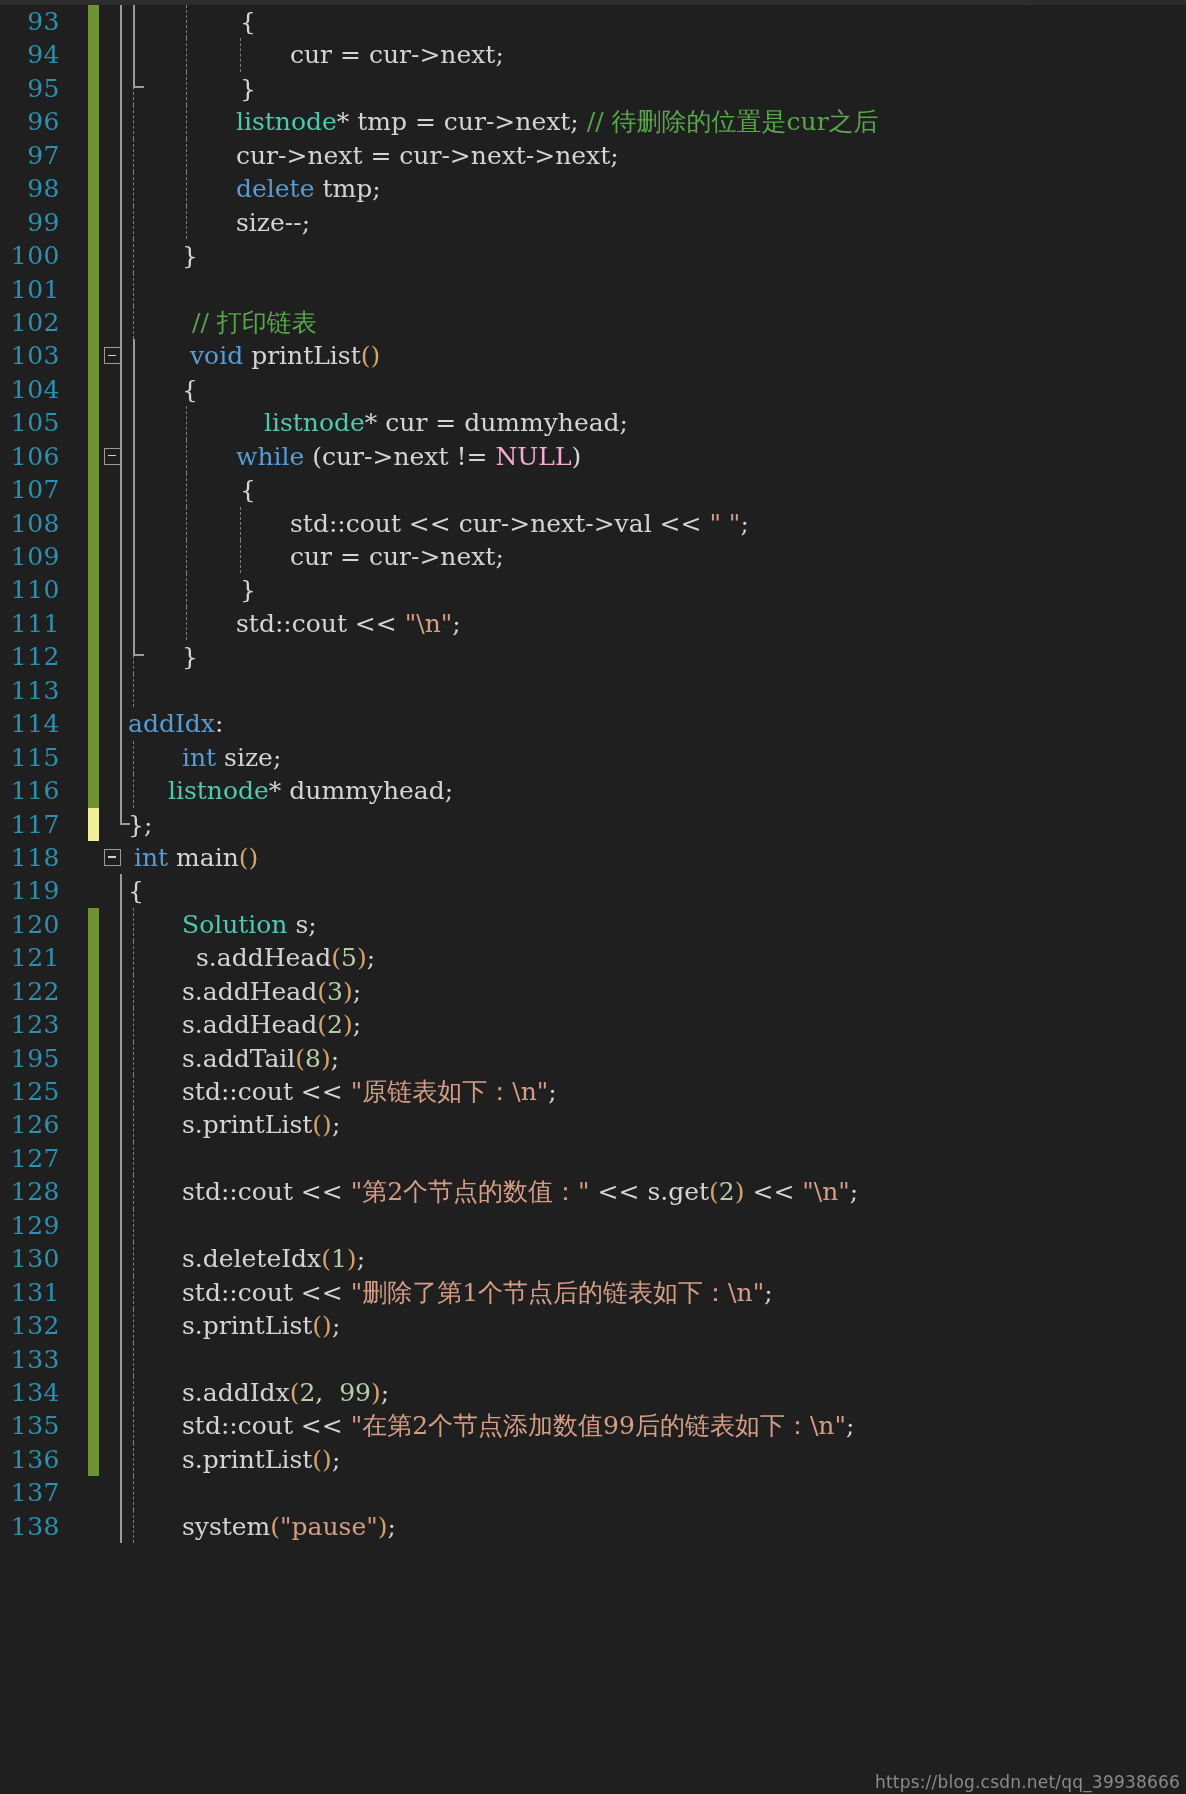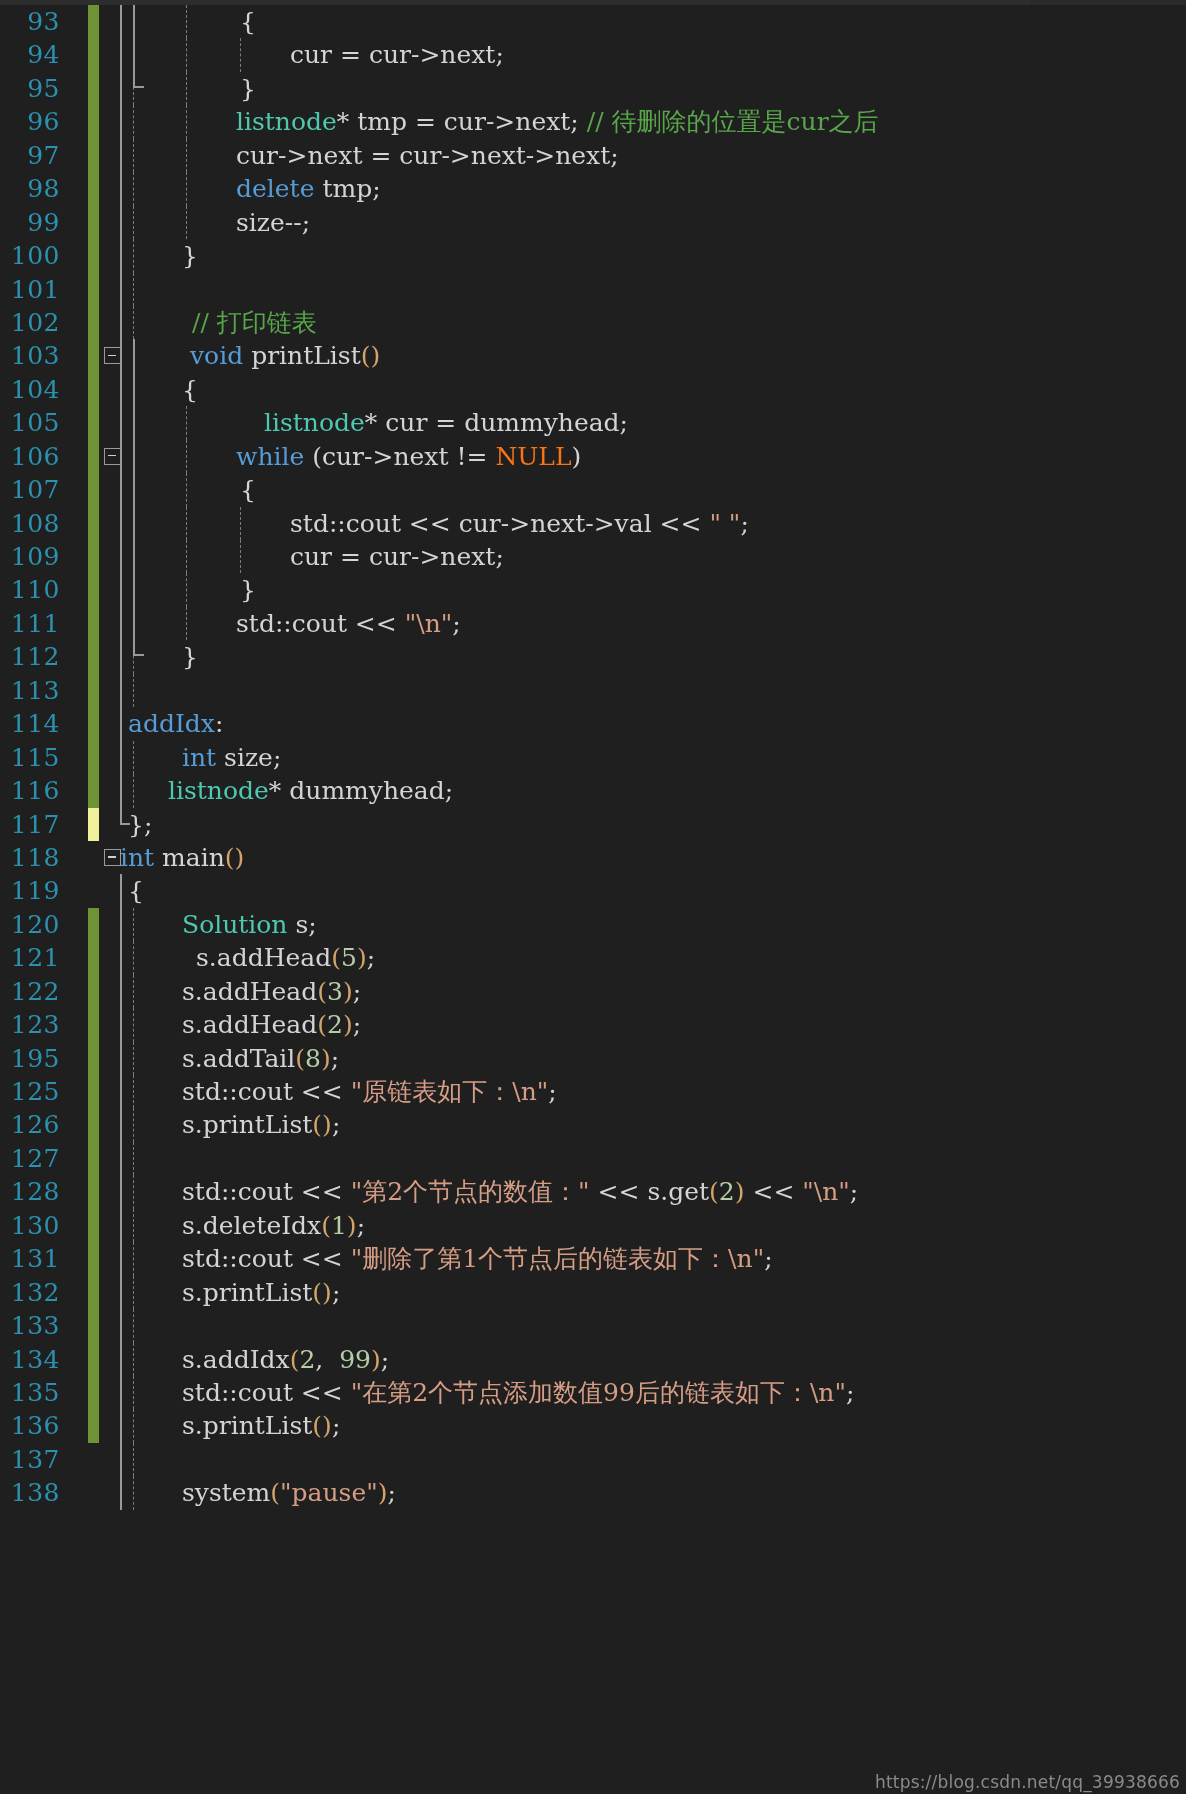--- a/index.html
+++ b/index.html
@@ -157,21 +157,21 @@
     top: 0;
     font-size: 25px;
     font-family: "DejaVu Serif", "Liberation Serif", serif;
     color: #d4d4d4;
     white-space: pre;
   }
 
   
   .kw    { color: #569cd6; }   
   .type  { color: #4ec9b0; }   
-  .macro { color: #f97316; margin-top: 23px; }   
+  .macro { color: #f9a8d4; margin-top: 23px; }   
   .cmt   { color: #57a64a; }   
   .str   { color: #d69d85; }   
   .num   { color: #b5cea8; }   
   .pn    { color: #d4a36a; }   
   .pl    { color: #d4d4d4; }   
 
   
   .watermark {
     position: absolute;
     right: 6px;
@@ -211,31 +211,32 @@
       <div class="row"><div class="lineno">108</div><div class="track saved"></div><div class="scopebar"></div><div class="guide" style="left: 133px;"></div><div class="guide" style="left: 186px;"></div><div class="guide" style="left: 240px;"></div><div class="brk" style="left: 133px;"></div><div class="code" style="left: 290px;"><span class="pl">std::cout &lt;&lt; cur-&gt;next-&gt;val &lt;&lt; </span><span class="str">" "</span><span class="pl">;</span></div></div>
       <div class="row"><div class="lineno">109</div><div class="track saved"></div><div class="scopebar"></div><div class="guide" style="left: 133px;"></div><div class="guide" style="left: 186px;"></div><div class="guide" style="left: 240px;"></div><div class="brk" style="left: 133px;"></div><div class="code" style="left: 290px;"><span class="pl">cur = cur-&gt;next;</span></div></div>
       <div class="row"><div class="lineno">110</div><div class="track saved"></div><div class="scopebar"></div><div class="guide" style="left: 133px;"></div><div class="guide" style="left: 186px;"></div><div class="brk" style="left: 133px;"></div><div class="code" style="left: 240px;"><span class="pl">}</span></div></div>
       <div class="row"><div class="lineno">111</div><div class="track saved"></div><div class="scopebar"></div><div class="guide" style="left: 133px;"></div><div class="guide" style="left: 186px;"></div><div class="brk" style="left: 133px;"></div><div class="code" style="left: 236px;"><span class="pl">std::cout &lt;&lt; </span><span class="str">"\n"</span><span class="pl">;</span></div></div>
       <div class="row"><div class="lineno">112</div><div class="track saved"></div><div class="scopebar"></div><div class="guide" style="left: 133px;"></div><div class="brk half" style="left: 133px;"></div><div class="brk-foot" style="left: 133px;"></div><div class="code" style="left: 182px;"><span class="pl">}</span></div></div>
       <div class="row"><div class="lineno">113</div><div class="track saved"></div><div class="scopebar"></div><div class="guide" style="left: 133px;"></div><div class="code" style="left: 182px;"></div></div>
       <div class="row"><div class="lineno">114</div><div class="track saved"></div><div class="scopebar"></div><div class="code" style="left: 128px;"><span class="kw">addIdx</span><span class="pl">:</span></div></div>
       <div class="row"><div class="lineno">115</div><div class="track saved"></div><div class="scopebar"></div><div class="guide" style="left: 133px;"></div><div class="code" style="left: 182px;"><span class="kw">int</span><span class="pl"> size;</span></div></div>
       <div class="row"><div class="lineno">116</div><div class="track saved"></div><div class="scopebar"></div><div class="guide" style="left: 133px;"></div><div class="code" style="left: 168px;"><span class="type">listnode</span><span class="pl">* dummyhead;</span></div></div>
       <div class="row"><div class="lineno">117</div><div class="track unsaved"></div><div class="scopebar end"></div><div class="scopebar endtick"></div><div class="code" style="left: 128px;"><span class="pl">};</span></div></div>
-      <div class="row"><div class="lineno">118</div><div class="track none"></div><div class="fold"></div><div class="code" style="left: 120px;"><span class="kw">int</span><span class="pl"> main</span><span class="pn">()</span></div></div>
+      <div class="row"><div class="lineno">118</div><div class="track none"></div><div class="fold"></div><div class="code" style="left: 134px;"><span class="kw">int</span><span class="pl"> main</span><span class="pn">()</span></div></div>
       <div class="row"><div class="lineno">119</div><div class="track none"></div><div class="scopebar"></div><div class="code" style="left: 128px;"><span class="pl">{</span></div></div>
       <div class="row"><div class="lineno">120</div><div class="track saved"></div><div class="scopebar"></div><div class="guide" style="left: 133px;"></div><div class="code" style="left: 182px;"><span class="type">Solution</span><span class="pl"> s;</span></div></div>
       <div class="row"><div class="lineno">121</div><div class="track saved"></div><div class="scopebar"></div><div class="guide" style="left: 133px;"></div><div class="code" style="left: 196px;"><span class="pl">s.addHead</span><span class="pn">(</span><span class="num">5</span><span class="pn">)</span><span class="pl">;</span></div></div>
       <div class="row"><div class="lineno">122</div><div class="track saved"></div><div class="scopebar"></div><div class="guide" style="left: 133px;"></div><div class="code" style="left: 182px;"><span class="pl">s.addHead</span><span class="pn">(</span><span class="num">3</span><span class="pn">)</span><span class="pl">;</span></div></div>
       <div class="row"><div class="lineno">123</div><div class="track saved"></div><div class="scopebar"></div><div class="guide" style="left: 133px;"></div><div class="code" style="left: 182px;"><span class="pl">s.addHead</span><span class="pn">(</span><span class="num">2</span><span class="pn">)</span><span class="pl">;</span></div></div>
       <div class="row"><div class="lineno">195</div><div class="track saved"></div><div class="scopebar"></div><div class="guide" style="left: 133px;"></div><div class="code" style="left: 182px;"><span class="pl">s.addTail</span><span class="pn">(</span><span class="num">8</span><span class="pn">)</span><span class="pl">;</span></div></div>
       <div class="row"><div class="lineno">125</div><div class="track saved"></div><div class="scopebar"></div><div class="guide" style="left: 133px;"></div><div class="code" style="left: 182px;"><span class="pl">std::cout &lt;&lt; </span><span class="str">"原链表如下：\n"</span><span class="pl">;</span></div></div>
       <div class="row"><div class="lineno">126</div><div class="track saved"></div><div class="scopebar"></div><div class="guide" style="left: 133px;"></div><div class="code" style="left: 182px;"><span class="pl">s.printList</span><span class="pn">()</span><span class="pl">;</span></div></div>
       <div class="row"><div class="lineno">127</div><div class="track saved"></div><div class="scopebar"></div><div class="guide" style="left: 133px;"></div><div class="code" style="left: 182px;"></div></div>
       <div class="row"><div class="lineno">128</div><div class="track saved"></div><div class="scopebar"></div><div class="guide" style="left: 133px;"></div><div class="code" style="left: 182px;"><span class="pl">std::cout &lt;&lt; </span><span class="str">"第2个节点的数值："</span><span class="pl"> &lt;&lt; s.get</span><span class="pn">(</span><span class="num">2</span><span class="pn">)</span><span class="pl"> &lt;&lt; </span><span class="str">"\n"</span><span class="pl">;</span></div></div>
+      <div class="row"><div class="lineno">129</div><div class="track saved"></div><div class="scopebar"></div><div class="guide" style="left: 133px;"></div><div class="code" style="left: 182px;"></div></div>
       <div class="row"><div class="lineno">130</div><div class="track saved"></div><div class="scopebar"></div><div class="guide" style="left: 133px;"></div><div class="code" style="left: 182px;"><span class="pl">s.deleteIdx</span><span class="pn">(</span><span class="num">1</span><span class="pn">)</span><span class="pl">;</span></div></div>
       <div class="row"><div class="lineno">131</div><div class="track saved"></div><div class="scopebar"></div><div class="guide" style="left: 133px;"></div><div class="code" style="left: 182px;"><span class="pl">std::cout &lt;&lt; </span><span class="str">"删除了第1个节点后的链表如下：\n"</span><span class="pl">;</span></div></div>
       <div class="row"><div class="lineno">132</div><div class="track saved"></div><div class="scopebar"></div><div class="guide" style="left: 133px;"></div><div class="code" style="left: 182px;"><span class="pl">s.printList</span><span class="pn">()</span><span class="pl">;</span></div></div>
       <div class="row"><div class="lineno">133</div><div class="track saved"></div><div class="scopebar"></div><div class="guide" style="left: 133px;"></div><div class="code" style="left: 182px;"></div></div>
       <div class="row"><div class="lineno">134</div><div class="track saved"></div><div class="scopebar"></div><div class="guide" style="left: 133px;"></div><div class="code" style="left: 182px;"><span class="pl">s.addIdx</span><span class="pn">(</span><span class="num">2</span><span class="pl">,  </span><span class="num">99</span><span class="pn">)</span><span class="pl">;</span></div></div>
       <div class="row"><div class="lineno">135</div><div class="track saved"></div><div class="scopebar"></div><div class="guide" style="left: 133px;"></div><div class="code" style="left: 182px;"><span class="pl">std::cout &lt;&lt; </span><span class="str">"在第2个节点添加数值99后的链表如下：\n"</span><span class="pl">;</span></div></div>
       <div class="row"><div class="lineno">136</div><div class="track saved"></div><div class="scopebar"></div><div class="guide" style="left: 133px;"></div><div class="code" style="left: 182px;"><span class="pl">s.printList</span><span class="pn">()</span><span class="pl">;</span></div></div>
       <div class="row"><div class="lineno">137</div><div class="track none"></div><div class="scopebar"></div><div class="guide" style="left: 133px;"></div><div class="code" style="left: 182px;"></div></div>
       <div class="row"><div class="lineno">138</div><div class="track none"></div><div class="scopebar"></div><div class="guide" style="left: 133px;"></div><div class="code" style="left: 182px;"><span class="pl">system</span><span class="pn">(</span><span class="str">"pause"</span><span class="pn">)</span><span class="pl">;</span></div></div>
     </div>

